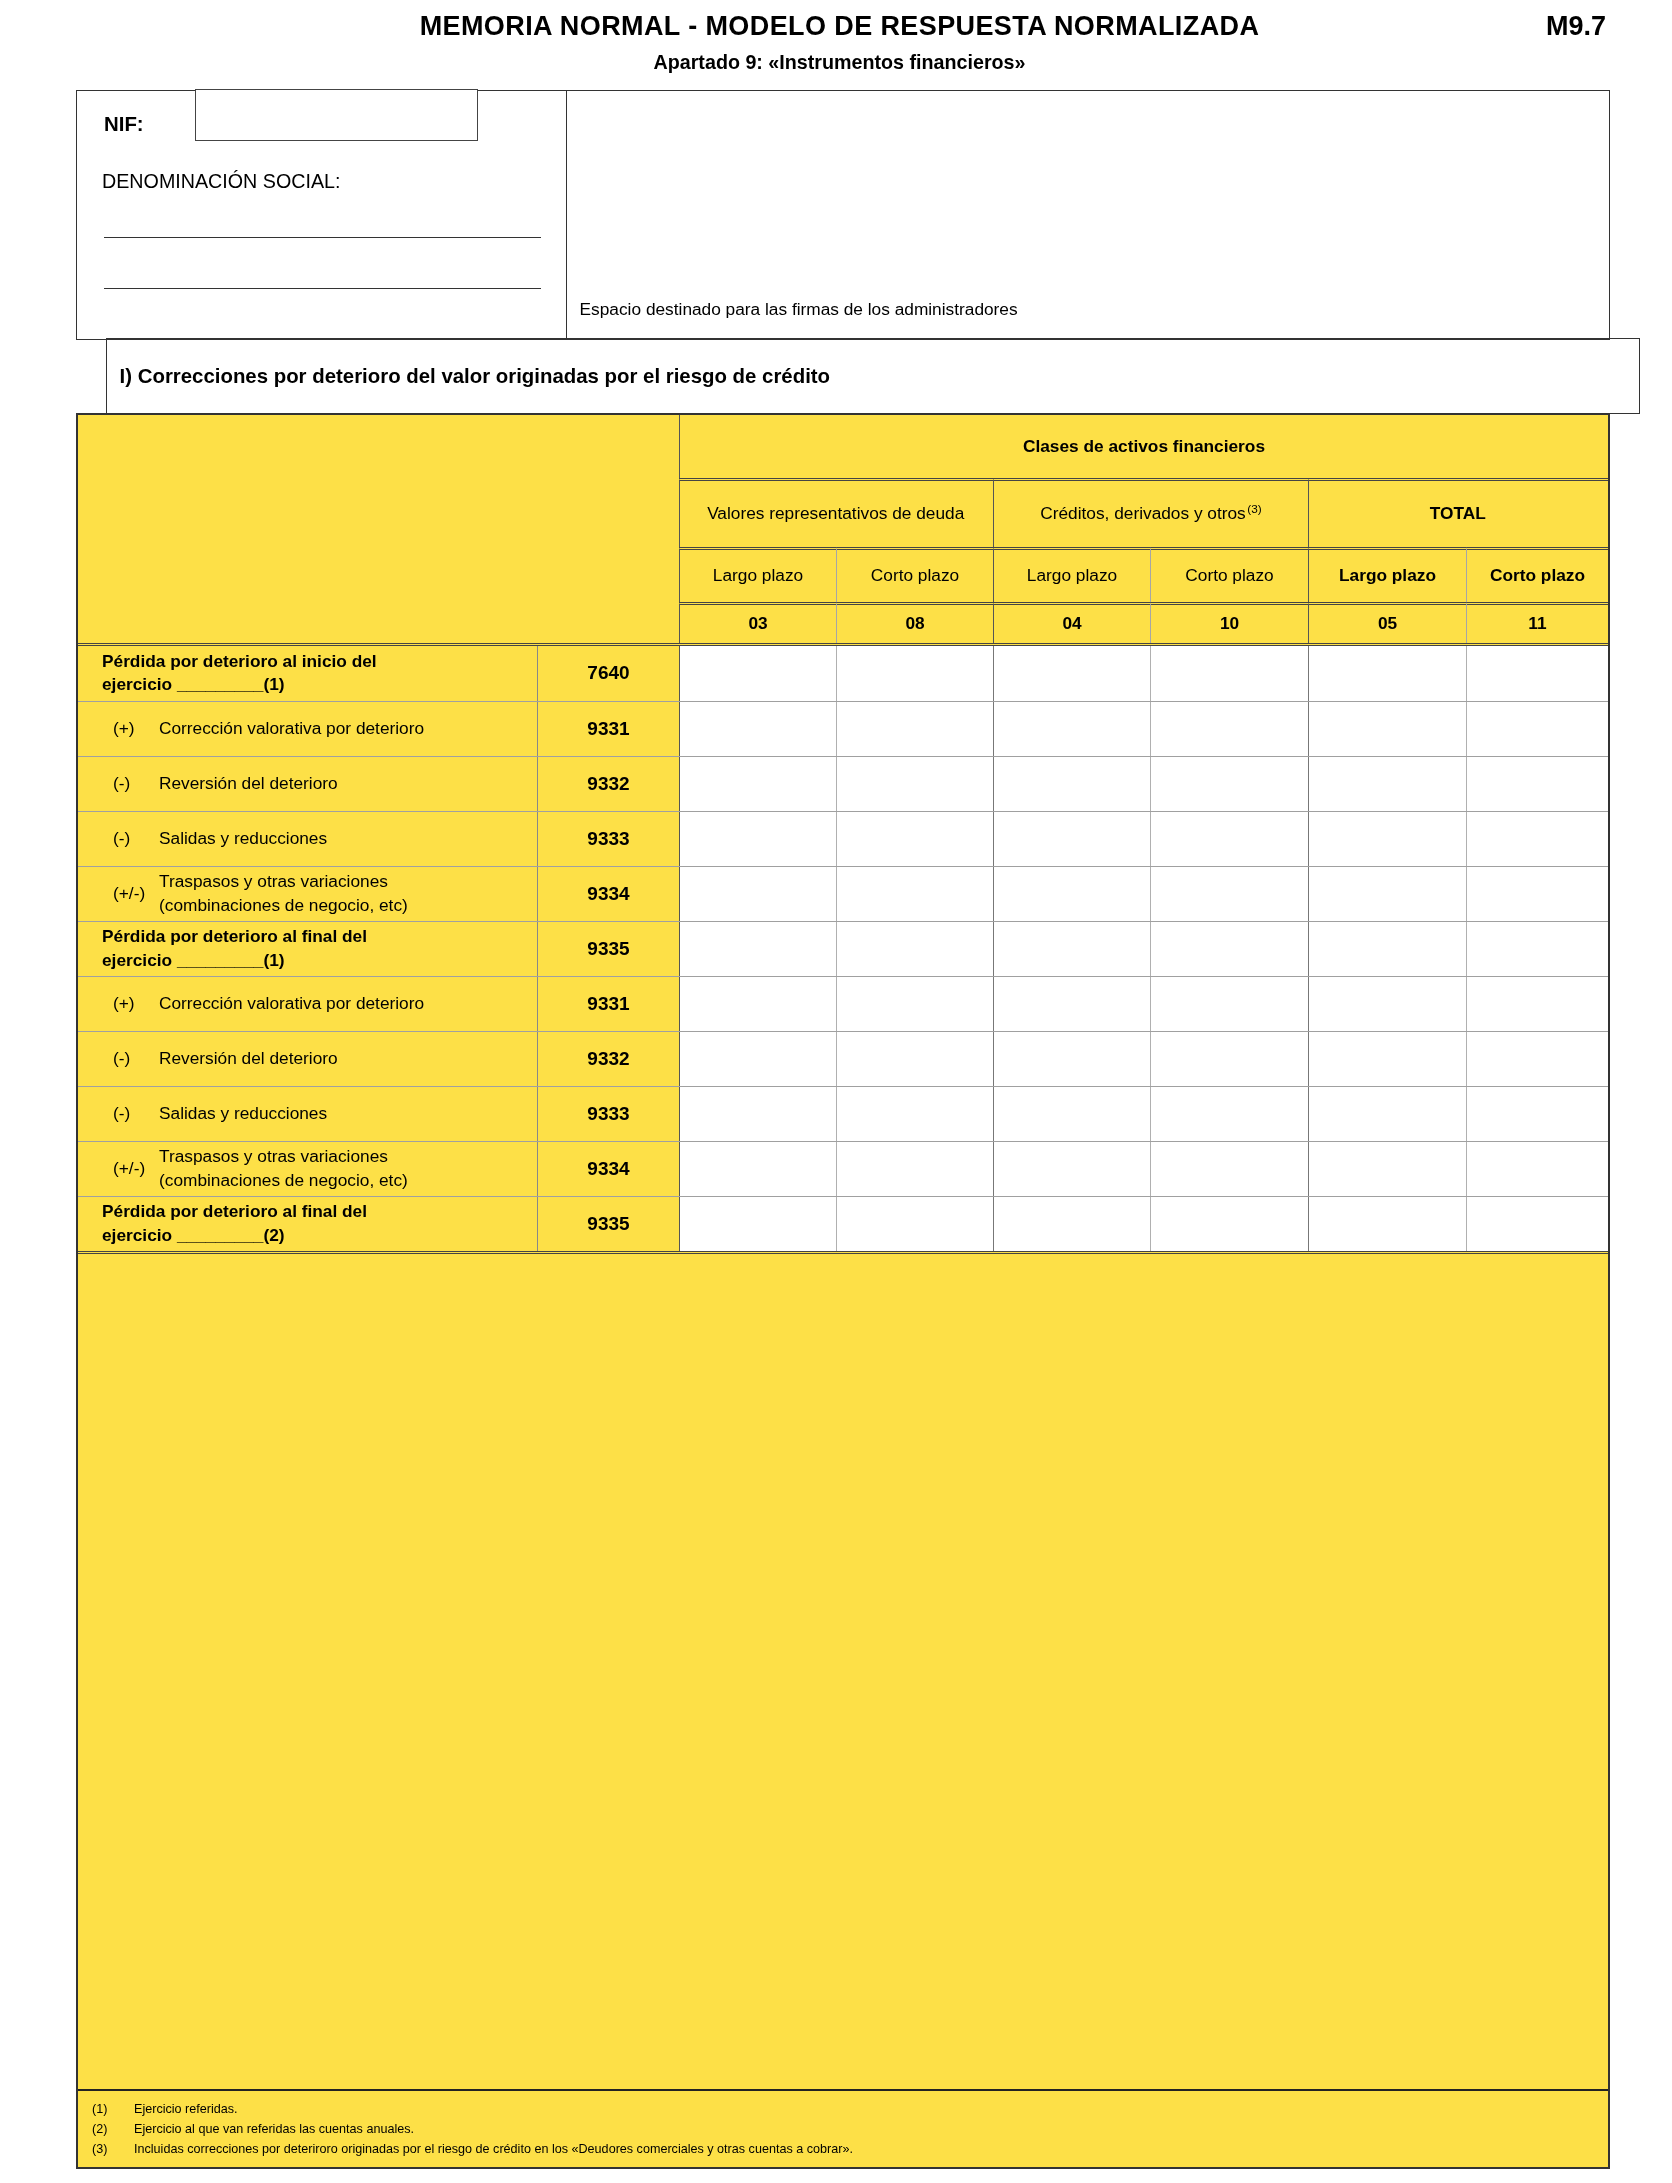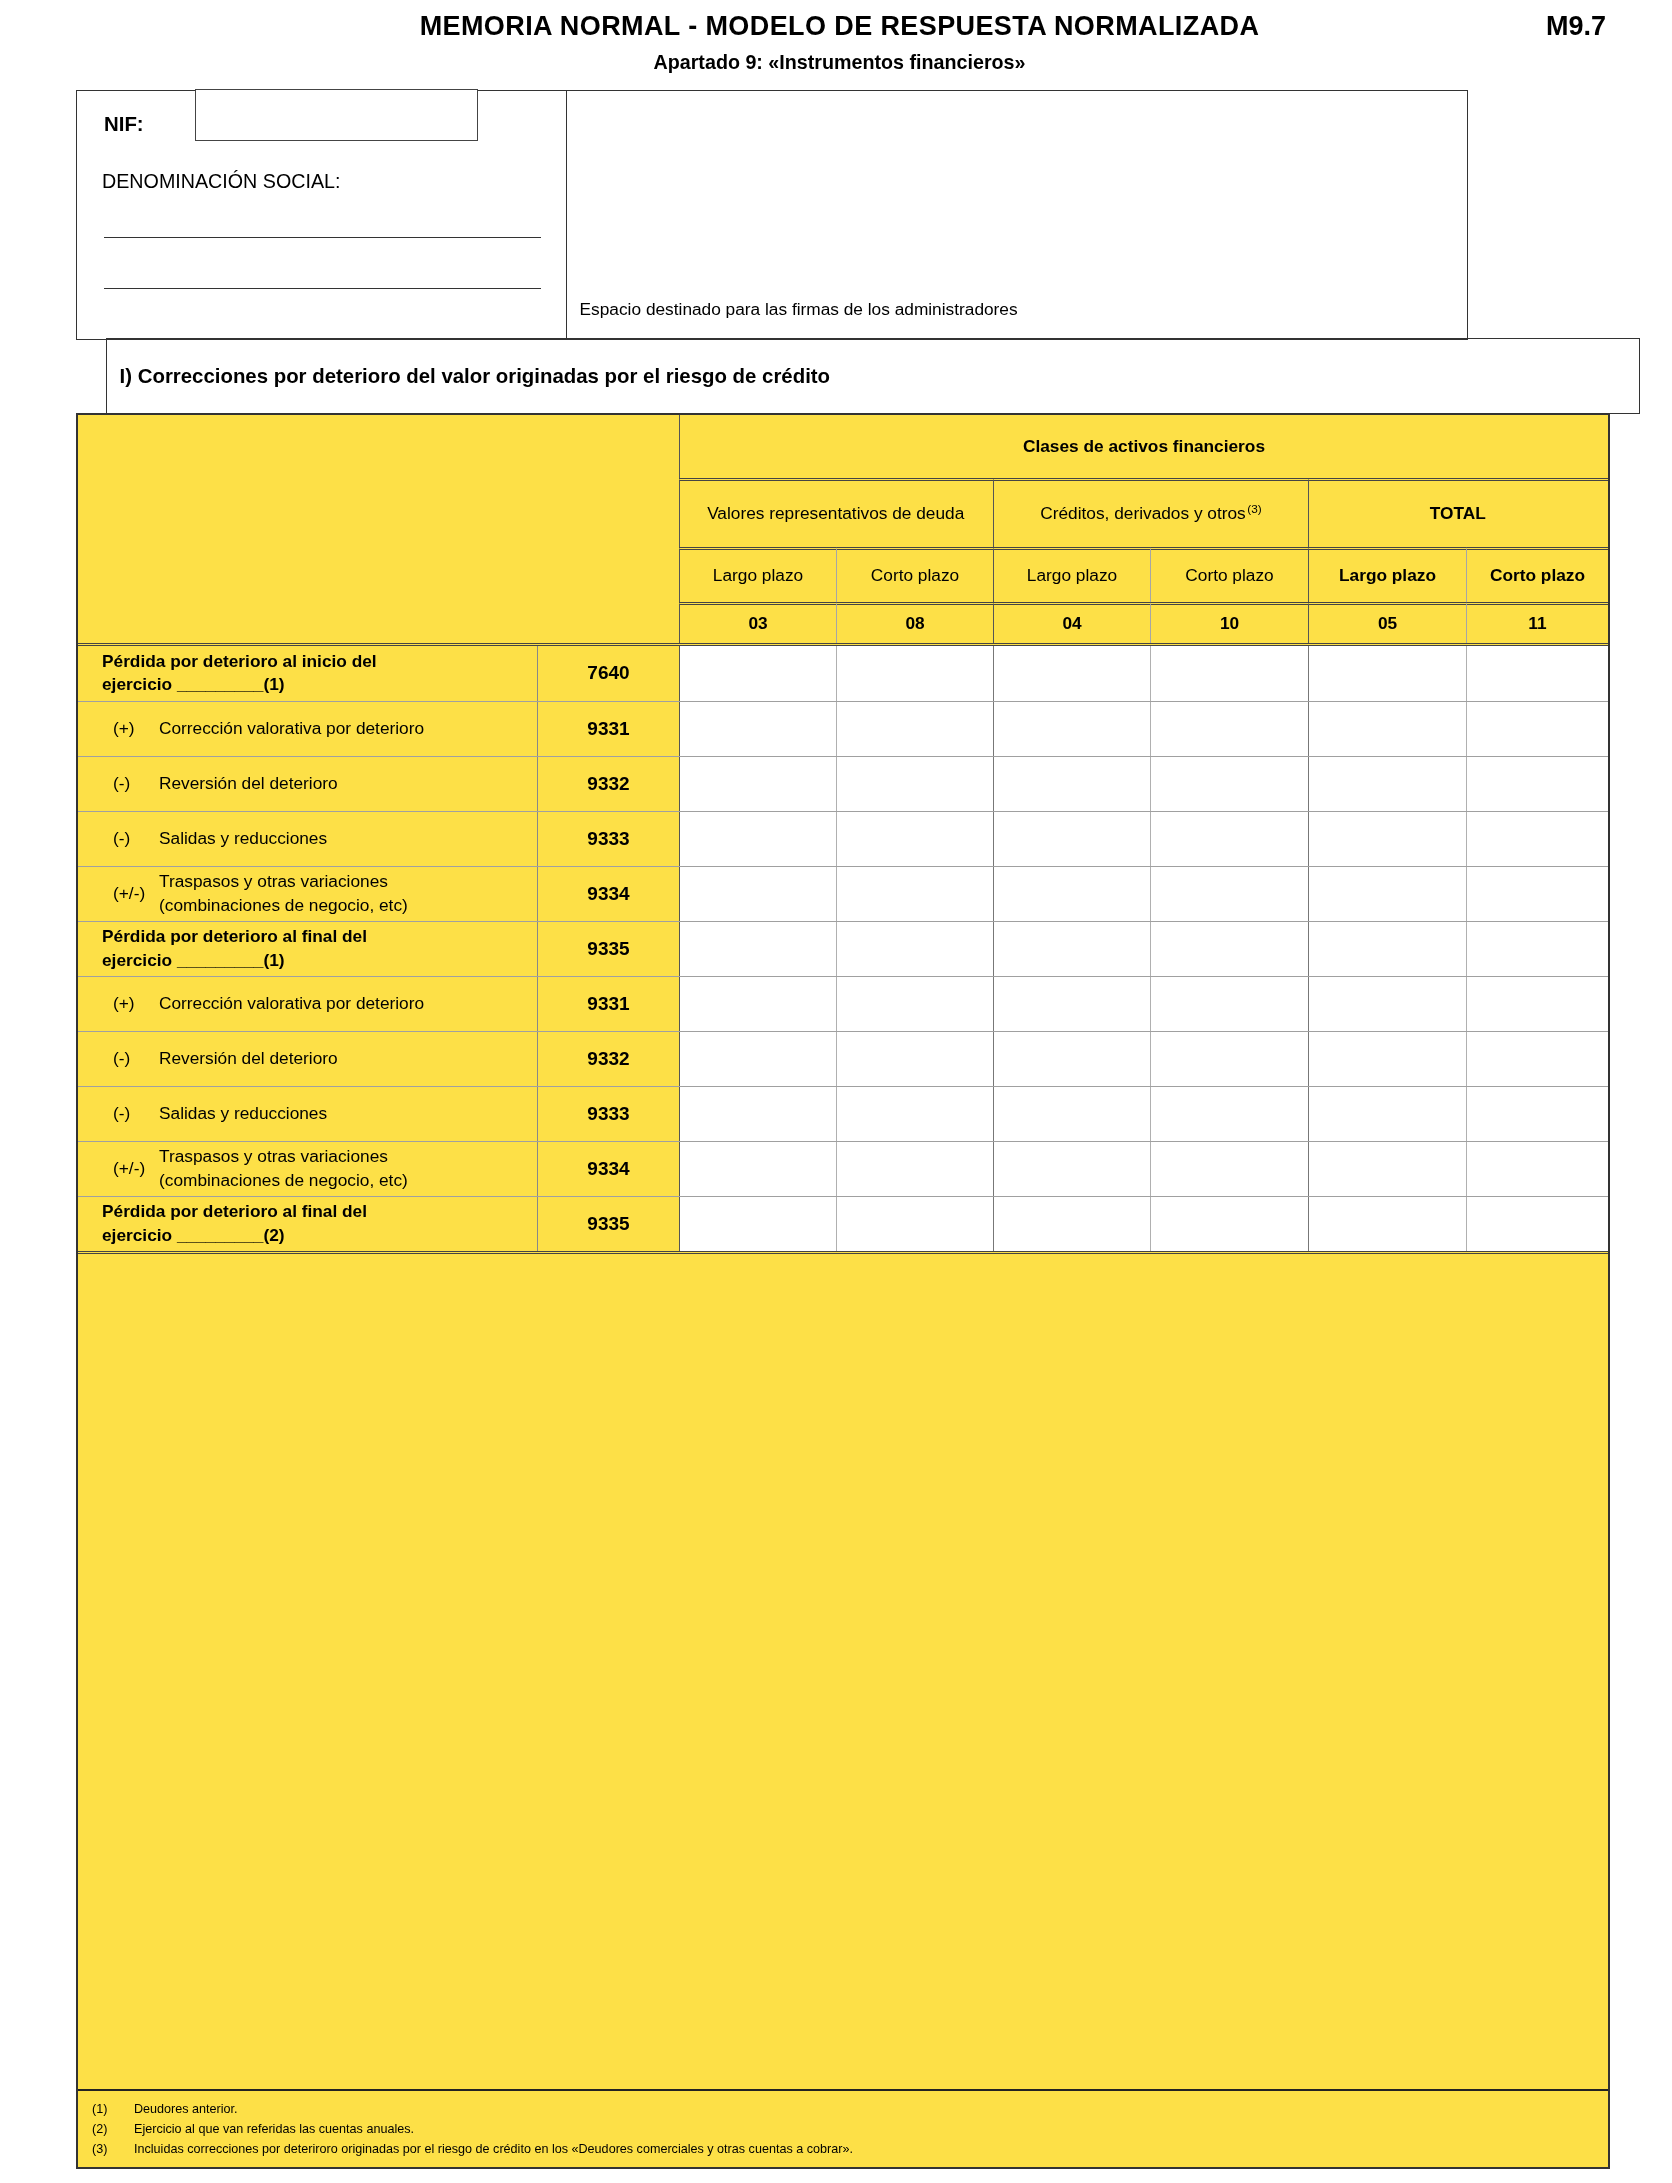--- a/index.html
+++ b/index.html
@@ -35,21 +35,21 @@
     text-align: center;
     font-size: 19.7px;
     font-weight: bold;
     margin-top: 9.4px;
   }
 
   
   .info-box {
     position: relative;
     margin-left: 76px;
-    width: 1392px;
+    width: 1534px;
     height: 250px;
     border: 1.6px solid #333;
     display: flex;
   }
   .info-left {
     position: relative;
     width: 490px;
     border-right: 1.6px solid #333;
     height: 100%;
   }
@@ -414,21 +414,21 @@
         <div class="dcell dL1"></div>
       </div>
 
     </div>
 
     <div class="blank-area"></div>
 
     <div class="notes-area">
       <div class="footnote">
         <span class="footnote-num">(1)</span>
-        <span class="footnote-text">Deudores anterior.</span>
+        <span class="footnote-text">Ejercicio referidas.</span>
       </div>
       <div class="footnote">
         <span class="footnote-num">(2)</span>
         <span class="footnote-text">Ejercicio al que van referidas las cuentas anuales.</span>
       </div>
       <div class="footnote">
         <span class="footnote-num">(3)</span>
         <span class="footnote-text">Incluidas correcciones por deteriroro originadas por el riesgo de crédito en los «Deudores comerciales y otras cuentas a cobrar».</span>
       </div>
     </div>

